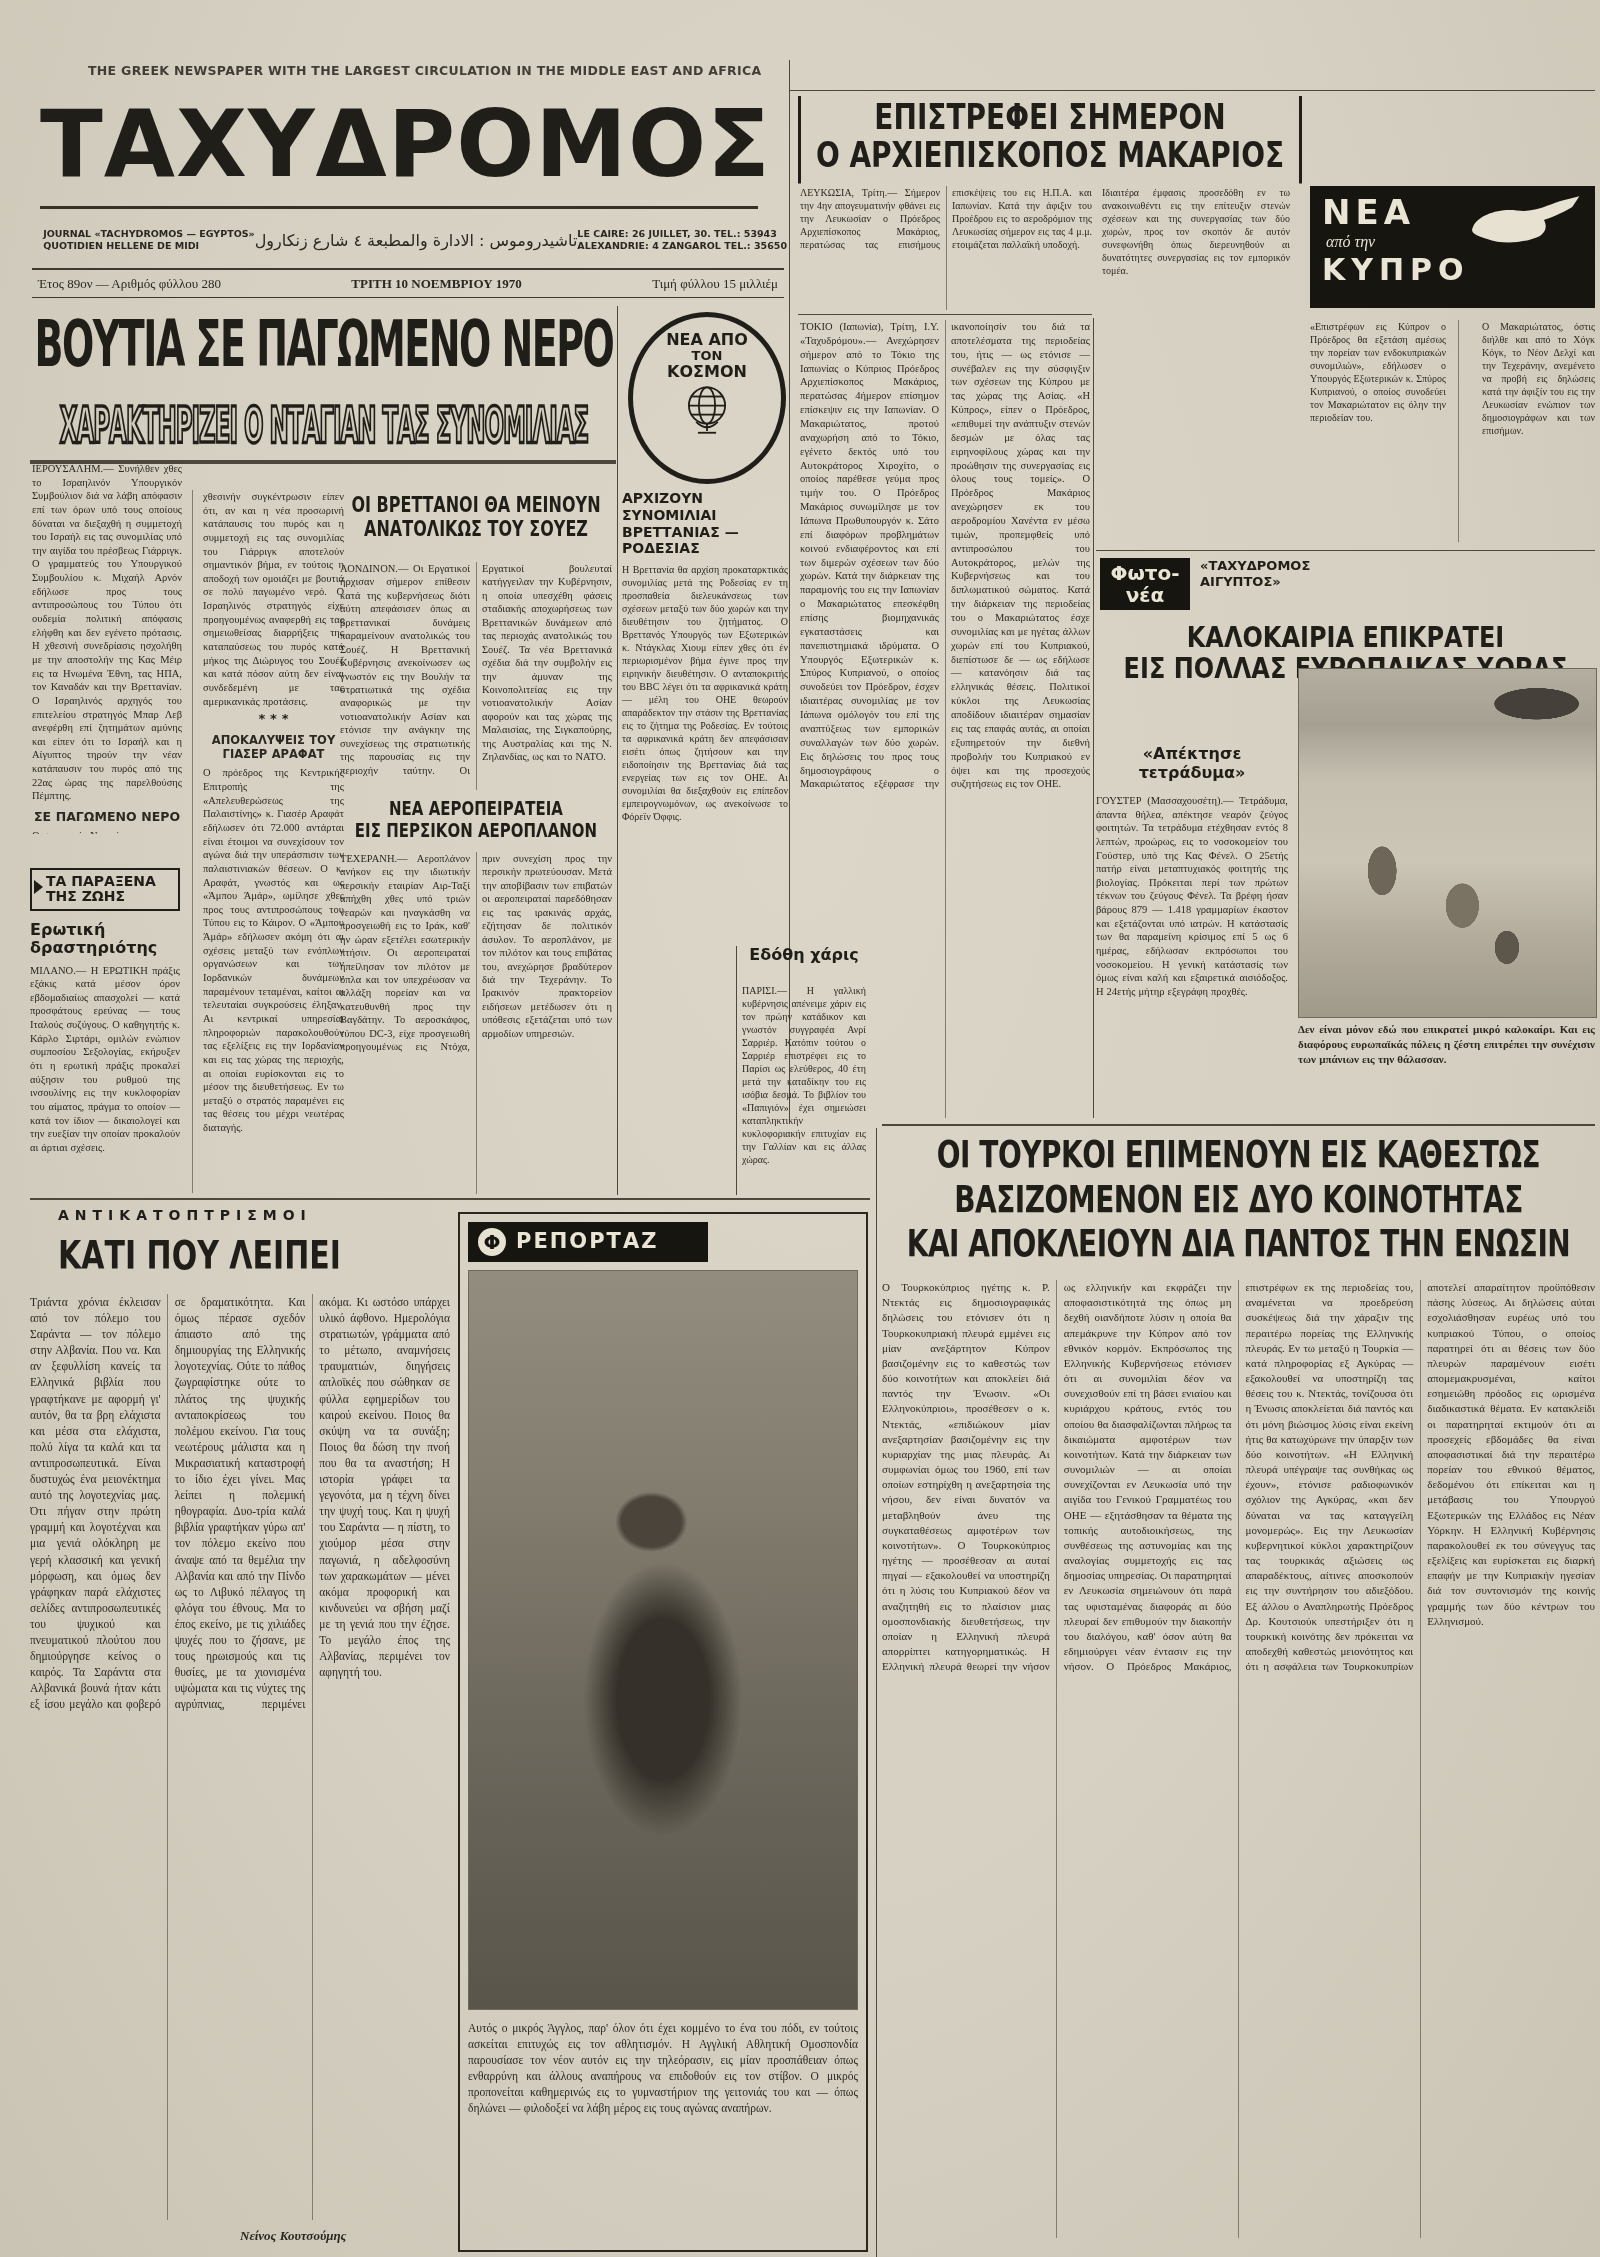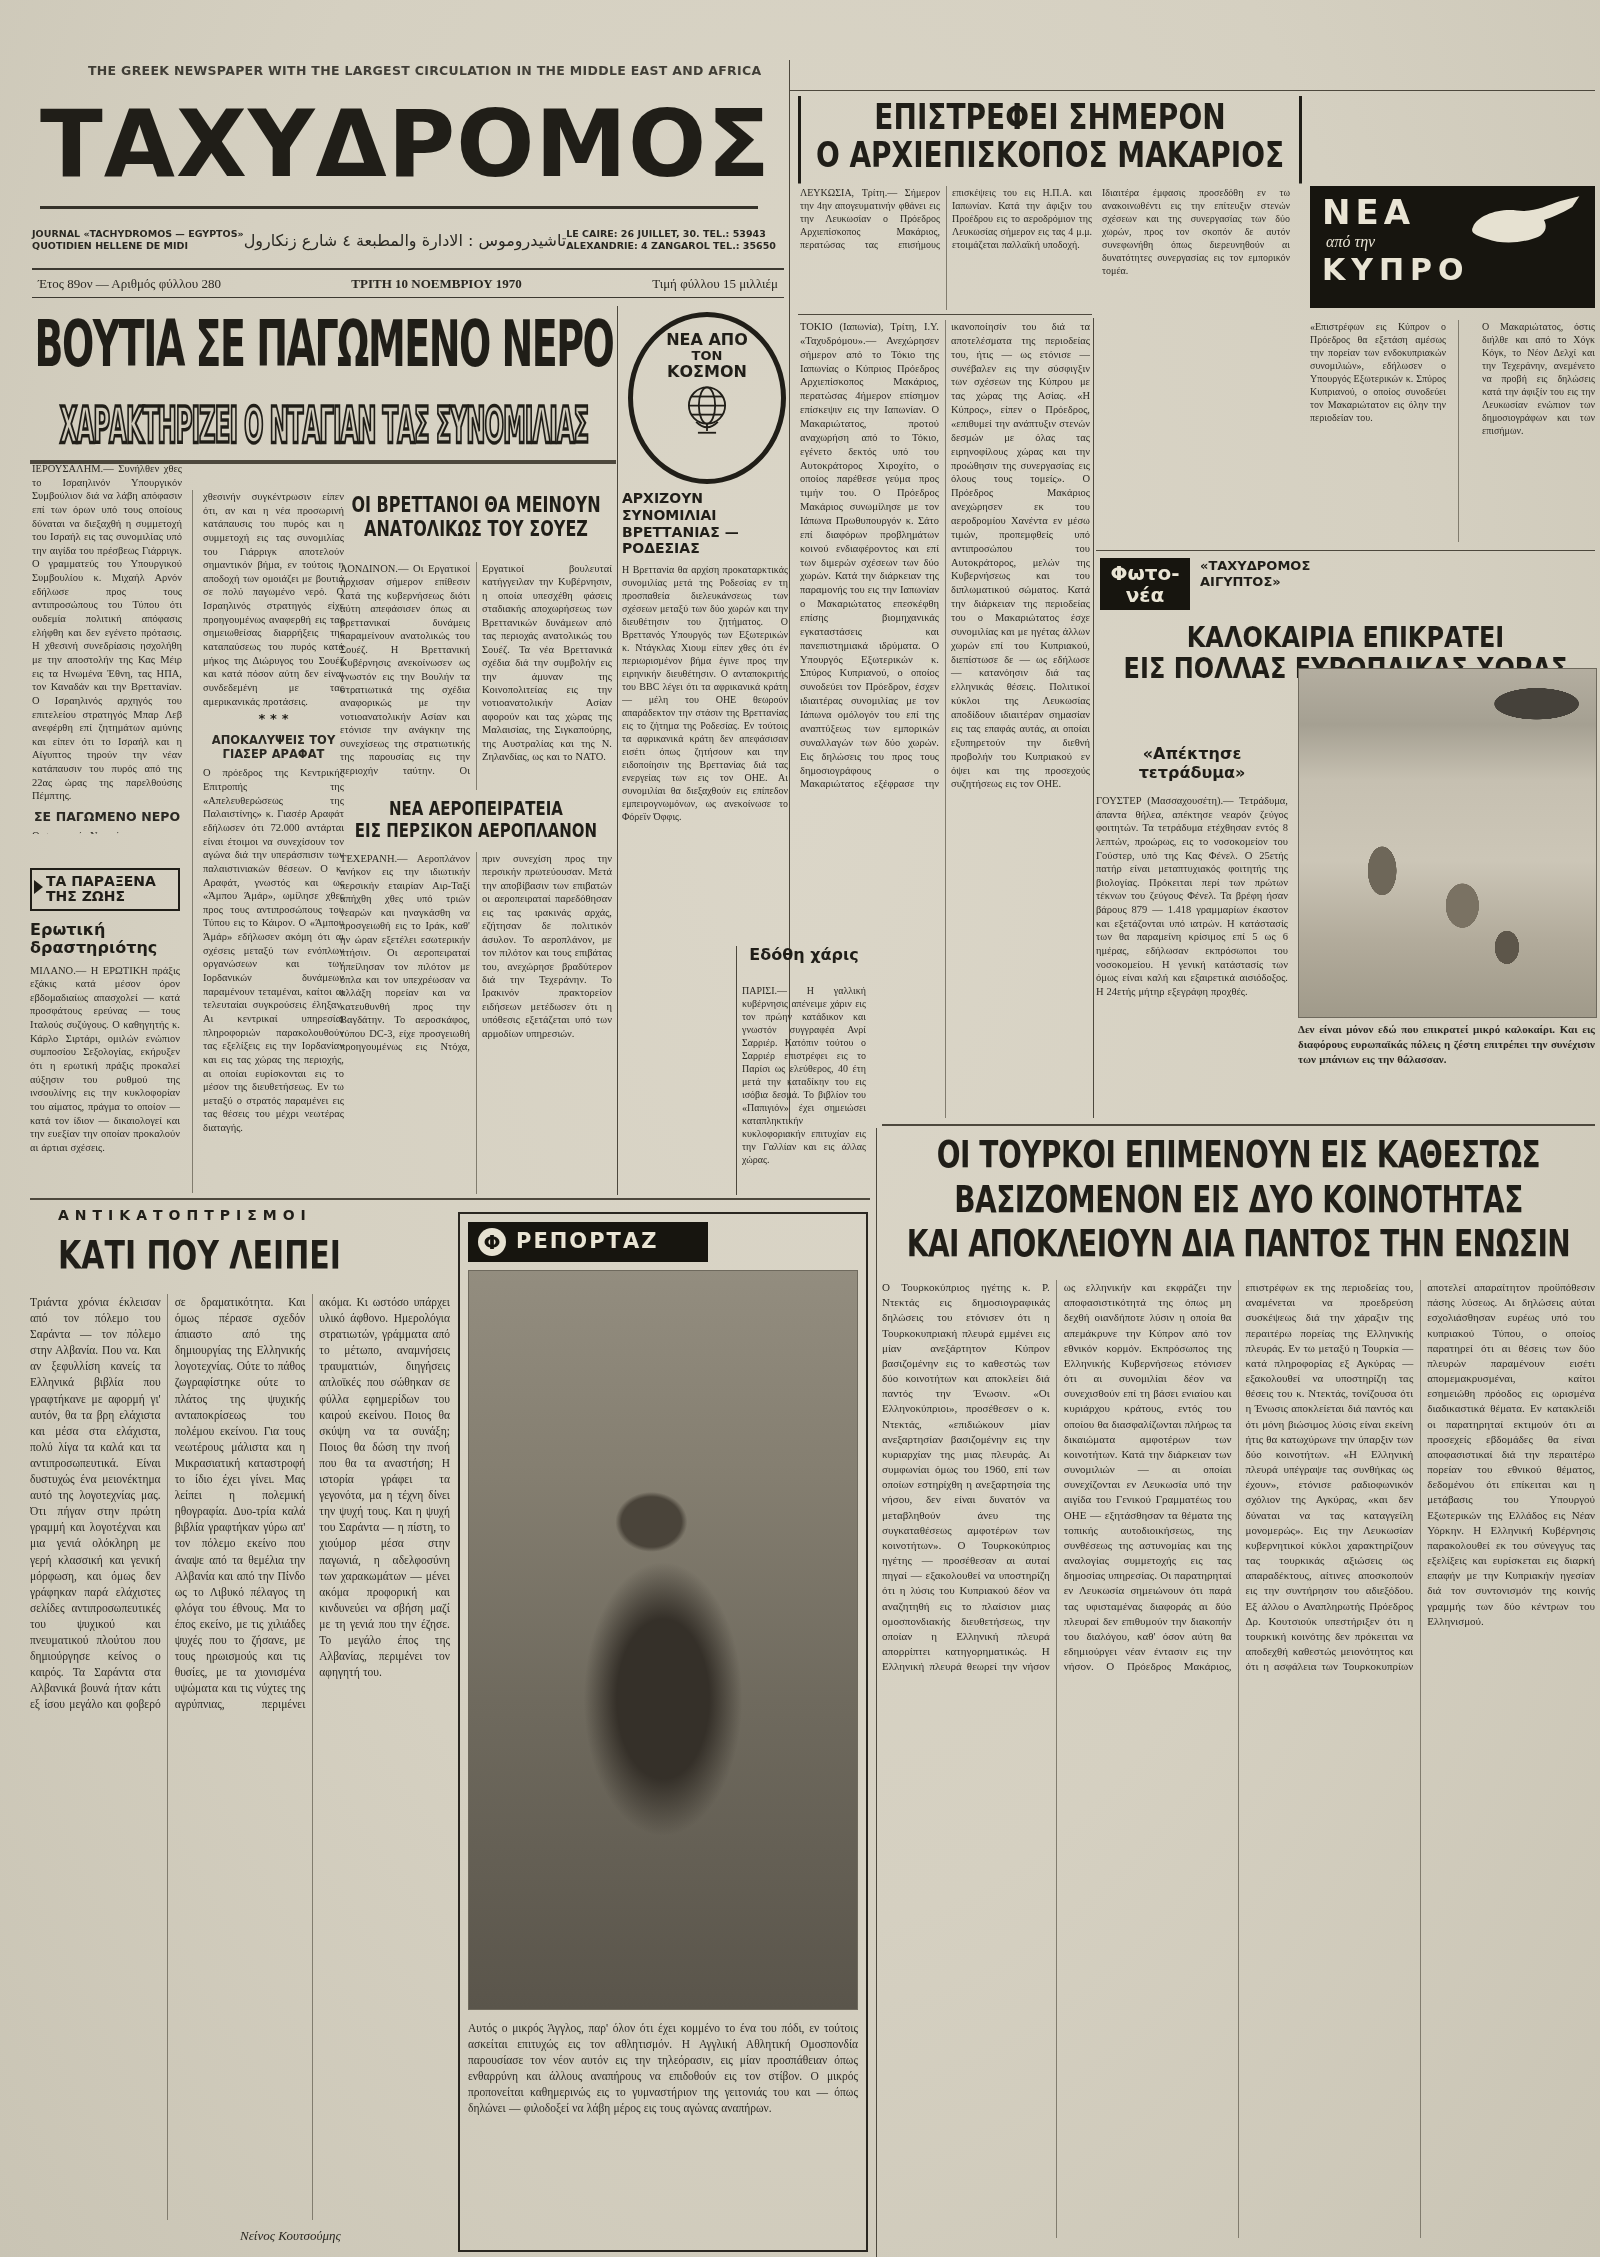--- a/index.html
+++ b/index.html
@@ -35,21 +35,21 @@
   <div class="abs rule" style="left:30px;top:1198px;width:840px;height:2px;"></div>
   <div class="abs rule" style="left:882px;top:1124px;width:713px;height:2px;"></div>
   <div class="abs rule" style="left:790px;top:90px;width:805px;height:1px;"></div>
   <div class="abs rule" style="left:1096px;top:550px;width:499px;height:1px;"></div>
   <div class="abs rule" style="left:798px;top:314px;width:294px;height:1px;"></div>
 
   <div class="abs hl" style="left:88px;top:64px;width:640px;font-size:12.5px;letter-spacing:0.3px;opacity:0.82;white-space:nowrap;">THE GREEK NEWSPAPER WITH THE LARGEST CIRCULATION IN THE MIDDLE EAST AND AFRICA</div>
 
   <div class="abs hl center" style="left:40px;top:92px;width:718px;font-size:92px;line-height:1.15;letter-spacing:1px;white-space:nowrap;border-bottom:3px solid #35322a;padding-bottom:8px;">ΤΑΧΥΔΡΟΜΟΣ</div>
 
-  <div class="abs" style="left:28px;top:228px;width:752px;display:flex;justify-content:center;align-items:center;">
+  <div class="abs" style="left:35px;top:228px;width:752px;display:flex;justify-content:flex-end;align-items:center;">
     <div style="font-family:'DejaVu Sans',sans-serif;font-size:9.5px;font-weight:bold;line-height:1.3;">
       <div>JOURNAL «TACHYDROMOS — EGYPTOS»</div>
       <div>QUOTIDIEN HELLENE DE MIDI</div>
     </div>
     <div style="font-family:'DejaVu Sans',sans-serif;font-size:16px;direction:rtl;">تاشيدروموس : الادارة والمطبعة ٤ شارع زنكارول</div>
     <div style="font-family:'DejaVu Sans',sans-serif;font-size:9.5px;font-weight:bold;line-height:1.3;text-align:left;">
       <div>LE CAIRE: 26 JUILLET, 30. TEL.: 53943</div>
       <div>ALEXANDRIE: 4 ZANGAROL TEL.: 35650</div>
     </div>
   </div>
@@ -176,21 +176,21 @@
     <div style="font-size:28px;letter-spacing:-0.5px;">ΟΙ ΤΟΥΡΚΟΙ ΕΠΙΜΕΝΟΥΝ ΕΙΣ ΚΑΘΕΣΤΩΣ</div>
     <div style="font-size:28px;letter-spacing:-0.5px;">ΒΑΣΙΖΟΜΕΝΟΝ ΕΙΣ ΔΥΟ ΚΟΙΝΟΤΗΤΑΣ</div>
     <div style="font-size:28px;letter-spacing:-0.5px;">ΚΑΙ ΑΠΟΚΛΕΙΟΥΝ ΔΙΑ ΠΑΝΤΟΣ ΤΗΝ ΕΝΩΣΙΝ</div>
   </div>
 
   <div class="abs txt cols4" style="left:882px;top:1280px;width:713px;height:958px;font-size:11px;line-height:1.38;">Ο Τουρκοκύπριος ηγέτης κ. Ρ. Ντεκτάς εις δημοσιογραφικάς δηλώσεις του ετόνισεν ότι η Τουρκοκυπριακή πλευρά εμμένει εις μίαν ανεξάρτητον Κύπρον βασιζομένην εις το καθεστώς των δύο κοινοτήτων και αποκλείει διά παντός την Ένωσιν. «Οι Ελληνοκύπριοι», προσέθεσεν ο κ. Ντεκτάς, «επιδιώκουν μίαν ανεξαρτησίαν βασιζομένην εις την κυριαρχίαν της μιας πλευράς. Αι συμφωνίαι όμως του 1960, επί των οποίων εστηρίχθη η ανεξαρτησία της νήσου, δεν είναι δυνατόν να μεταβληθούν άνευ της συγκαταθέσεως αμφοτέρων των κοινοτήτων». Ο Τουρκοκύπριος ηγέτης — προσέθεσαν αι αυταί πηγαί — εξακολουθεί να υποστηρίζη ότι η λύσις του Κυπριακού δέον να αναζητηθή εις το πλαίσιον μιας ομοσπονδιακής διευθετήσεως, την οποίαν η Ελληνική πλευρά απορρίπτει κατηγορηματικώς. Η Ελληνική πλευρά θεωρεί την νήσον ως ελληνικήν και εκφράζει την αποφασιστικότητά της όπως μη δεχθή οιανδήποτε λύσιν η οποία θα απεμάκρυνε την Κύπρον από τον εθνικόν κορμόν. Εκπρόσωπος της Ελληνικής Κυβερνήσεως ετόνισεν ότι αι συνομιλίαι δέον να συνεχισθούν επί τη βάσει ενιαίου και κυριάρχου κράτους, εντός του οποίου θα διασφαλίζωνται πλήρως τα δικαιώματα αμφοτέρων των κοινοτήτων. Κατά την διάρκειαν των συνομιλιών — αι οποίαι συνεχίζονται εν Λευκωσία υπό την αιγίδα του Γενικού Γραμματέως του ΟΗΕ — εξητάσθησαν τα θέματα της τοπικής αυτοδιοικήσεως, της συνθέσεως της αστυνομίας και της αναλογίας συμμετοχής εις τας δημοσίας υπηρεσίας. Οι παρατηρηταί εν Λευκωσία σημειώνουν ότι παρά τας υφισταμένας διαφοράς αι δύο πλευραί δεν επιθυμούν την διακοπήν του διαλόγου, καθ' όσον αύτη θα εδημιούργει νέαν έντασιν εις την νήσον. Ο Πρόεδρος Μακάριος, επιστρέφων εκ της περιοδείας του, αναμένεται να προεδρεύση συσκέψεως διά την χάραξιν της περαιτέρω πορείας της Ελληνικής πλευράς. Εν τω μεταξύ η Τουρκία — κατά πληροφορίας εξ Αγκύρας — εξακολουθεί να υποστηρίζη τας θέσεις του κ. Ντεκτάς, τονίζουσα ότι η Ένωσις αποκλείεται διά παντός και ότι μόνη βιώσιμος λύσις είναι εκείνη ήτις θα κατωχύρωνε την ύπαρξιν των δύο κοινοτήτων. «Η Ελληνική πλευρά υπέγραψε τας συνθήκας ως έχουν», ετόνισε ραδιοφωνικόν σχόλιον της Αγκύρας, «και δεν δύναται να τας καταγγείλη μονομερώς». Εις την Λευκωσίαν κυβερνητικοί κύκλοι χαρακτηρίζουν τας τουρκικάς αξιώσεις ως απαραδέκτους, αίτινες αποσκοπούν εις την συντήρησιν του αδιεξόδου. Εξ άλλου ο Αναπληρωτής Πρόεδρος Δρ. Κουτσιούκ υπεστήριξεν ότι η τουρκική κοινότης δεν πρόκειται να αποδεχθή καθεστώς μειονότητος και ότι η ασφάλεια των Τουρκοκυπρίων αποτελεί απαραίτητον προϋπόθεσιν πάσης λύσεως. Αι δηλώσεις αύται εσχολιάσθησαν ευρέως υπό του κυπριακού Τύπου, ο οποίος παρατηρεί ότι αι θέσεις των δύο πλευρών παραμένουν εισέτι απομεμακρυσμέναι, καίτοι εσημειώθη πρόοδος εις ωρισμένα διαδικαστικά θέματα. Εν κατακλείδι οι παρατηρηταί εκτιμούν ότι αι προσεχείς εβδομάδες θα είναι αποφασιστικαί διά την περαιτέρω πορείαν του εθνικού θέματος, δεδομένου ότι επίκειται και η μετάβασις του Υπουργού Εξωτερικών της Ελλάδος εις Νέαν Υόρκην. Η Ελληνική Κυβέρνησις παρακολουθεί εκ του σύνεγγυς τας εξελίξεις και ευρίσκεται εις διαρκή επαφήν με την Κυπριακήν ηγεσίαν διά τον συντονισμόν της κοινής γραμμής των δύο κέντρων του Ελληνισμού.</div>
 
   <div class="abs hl" style="left:58px;top:1208px;width:370px;font-size:14px;letter-spacing:6px;">ΑΝΤΙΚΑΤΟΠΤΡΙΣΜΟΙ</div>
   <div class="abs hl cond-l" style="left:58px;top:1234px;width:370px;font-size:30px;transform:scaleY(1.3);white-space:nowrap;">ΚΑΤΙ ΠΟΥ ΛΕΙΠΕΙ</div>
   <div class="abs txt cols3" style="left:30px;top:1294px;width:420px;height:926px;font-size:11.5px;line-height:1.4;">Τριάντα χρόνια έκλεισαν από τον πόλεμο του Σαράντα — τον πόλεμο στην Αλβανία. Που να. Και αν ξεφυλλίση κανείς τα Ελληνικά βιβλία που γραφτήκανε με αφορμή γι' αυτόν, θα τα βρη ελάχιστα και μέσα στα ελάχιστα, πολύ λίγα τα καλά και τα αντιπροσωπευτικά. Είναι δυστυχώς ένα μειονέκτημα αυτό της λογοτεχνίας μας. Ότι πήγαν στην πρώτη γραμμή και λογοτέχναι και μια γενιά ολόκληρη με γερή κλασσική και γενική μόρφωση, και όμως δεν γράφηκαν παρά ελάχιστες σελίδες αντιπροσωπευτικές του ψυχικού και πνευματικού πλούτου που δημιούργησε κείνος ο καιρός. Τα Σαράντα στα Αλβανικά βουνά ήταν κάτι εξ ίσου μεγάλο και φοβερό σε δραματικότητα. Και όμως πέρασε σχεδόν άπιαστο από της δημιουργίας της Ελληνικής λογοτεχνίας. Ούτε το πάθος ζωγραφίστηκε ούτε το πλάτος της ψυχικής ανταποκρίσεως του πολέμου εκείνου. Για τους νεωτέρους μάλιστα και η Μικρασιατική καταστροφή το ίδιο έχει γίνει. Μας λείπει η πολεμική ηθογραφία. Δυο-τρία καλά βιβλία γραφτήκαν γύρω απ' τον πόλεμο εκείνο που άναψε από τα θεμέλια την Αλβανία και από την Πίνδο ως το Λιβυκό πέλαγος τη φλόγα του έθνους. Μα το έπος εκείνο, με τις χιλιάδες ψυχές που το ζήσανε, με τους ηρωισμούς και τις θυσίες, με τα χιονισμένα υψώματα και τις νύχτες της αγρύπνιας, περιμένει ακόμα. Κι ωστόσο υπάρχει υλικό άφθονο. Ημερολόγια στρατιωτών, γράμματα από το μέτωπο, αναμνήσεις τραυματιών, διηγήσεις απλοϊκές που σώθηκαν σε φύλλα εφημερίδων του καιρού εκείνου. Ποιος θα σκύψη να τα συνάξη; Ποιος θα δώση την πνοή που θα τα αναστήση; Η ιστορία γράφει τα γεγονότα, μα η τέχνη δίνει την ψυχή τους. Και η ψυχή του Σαράντα — η πίστη, το χιούμορ μέσα στην παγωνιά, η αδελφοσύνη των χαρακωμάτων — μένει ακόμα προφορική και κινδυνεύει να σβήση μαζί με τη γενιά που την έζησε. Το μεγάλο έπος της Αλβανίας, περιμένει τον αφηγητή του.</div>
-  <div class="abs" style="left:240px;top:2228px;font-size:13px;font-weight:normal;font-style:italic;">Νείνος Κουτσούμης</div>
+  <div class="abs" style="left:240px;top:2228px;font-size:13px;font-weight:bold;font-style:italic;">Νείνος Κουτσούμης</div>
 
   <div class="abs" style="left:458px;top:1212px;width:410px;height:1040px;border:2px solid #2a2721;box-sizing:border-box;padding:8px;">
     <div class="dark-box" style="width:240px;height:40px;display:flex;align-items:center;gap:10px;padding:0 10px;box-sizing:border-box;">
       <div style="width:28px;height:28px;border-radius:50%;background:#e6e1d1;color:#17150f;font-family:'DejaVu Sans',sans-serif;font-weight:bold;font-size:20px;display:flex;align-items:center;justify-content:center;">
         <span>Φ</span>
       </div>
       <span class="hl" style="font-size:21px;color:#e9e4d4;letter-spacing:2px;">ΡΕΠΟΡΤΑΖ</span>
     </div>
     <div class="photo" style="width:100%;height:740px;margin-top:8px;box-sizing:border-box;background:
        radial-gradient(ellipse 110px 190px at 50% 58%, #353029 0 42%, rgba(0,0,0,0) 72%),

